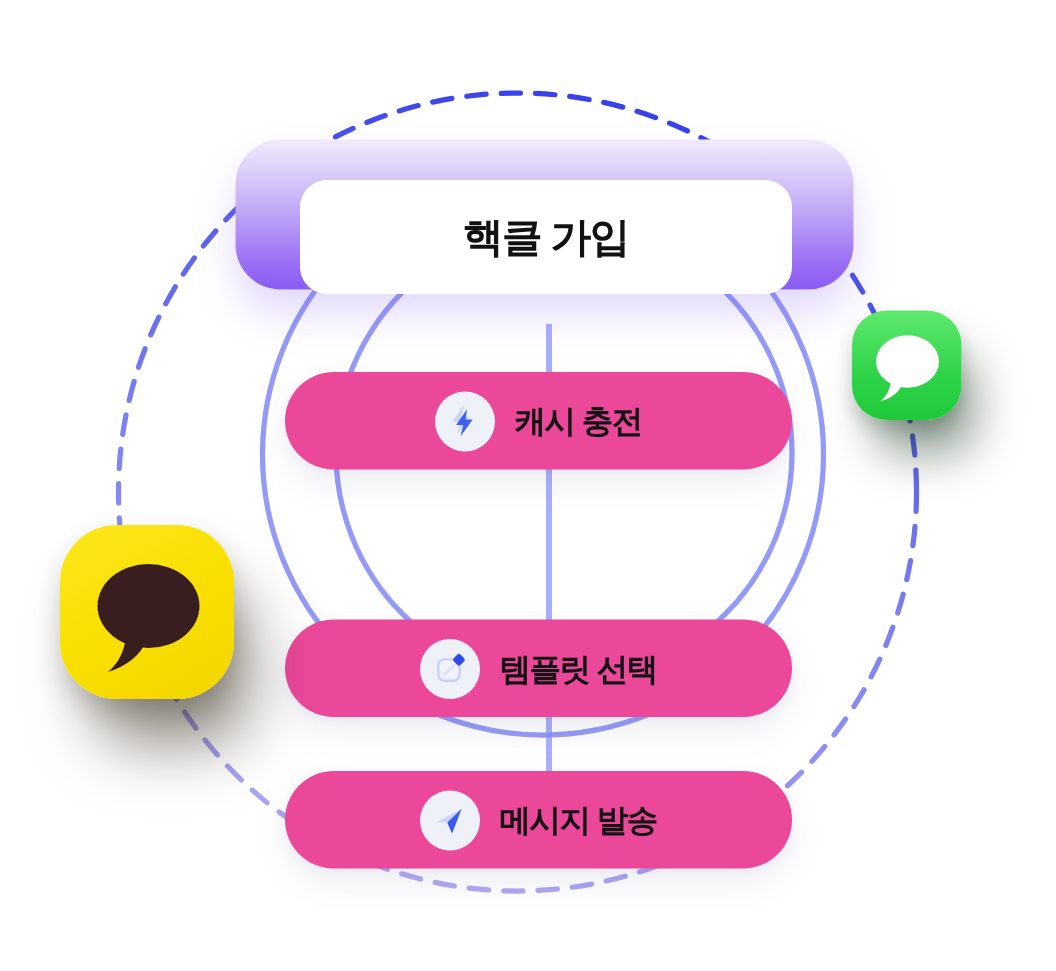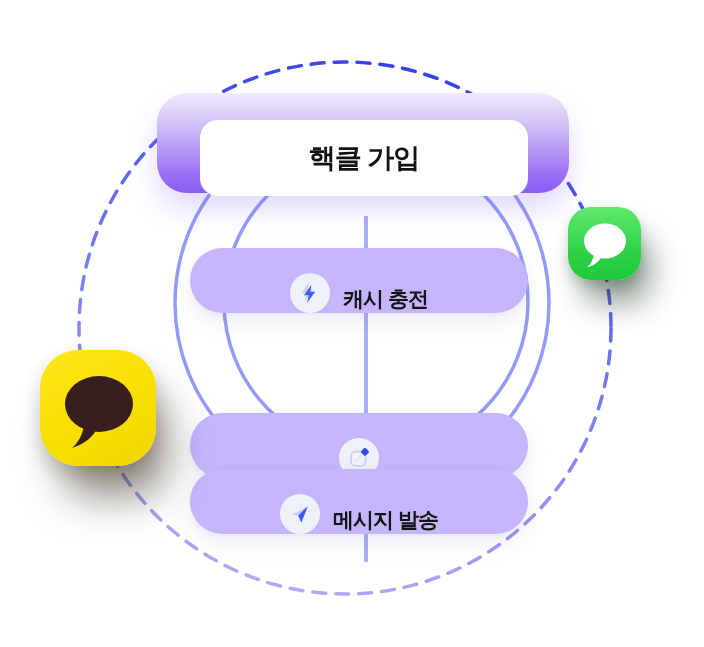--- a/index.html
+++ b/index.html
@@ -19,25 +19,25 @@
   .header-inner{
     position:absolute;left:43px;top:27px;width:328px;height:76px;
     border-radius:18px;background:#ffffff;
     display:flex;align-items:center;justify-content:center;
   }
   .header-label{font-size:27px;font-weight:700;color:#121212;letter-spacing:-1px;}
 
   
   .pill{
     position:absolute;left:190px;width:338px;height:65px;border-radius:33px;
-    background:#c4b5fd;z-index:2;
+    background:#ec4899;z-index:2;
     box-shadow:0 10px 22px rgba(90,90,150,0.10),0 2px 6px rgba(90,90,150,0.06);
-    display:flex;align-items:flex-end;justify-content:center;gap:13px;
+    display:flex;align-items:center;justify-content:center;gap:13px;
   }
-  .pill-1{top:248px}.pill-2{top:330px}.pill-3{top:413px}.pill-4{top:469px}
+  .pill-1{top:248px}.pill-2{top:330px}.pill-3{top:413px}.pill-4{top:514px}
   .step-icon-circle{
     width:40px;height:40px;border-radius:50%;background:#eef1f7;flex:0 0 auto;
     display:flex;align-items:center;justify-content:center;
   }
   .step-label{font-size:21px;font-weight:700;color:#141414;letter-spacing:-1px;white-space:nowrap;}
 
   
   .kakao-badge{
     position:absolute;left:40px;top:350px;width:116px;height:116px;border-radius:38px;z-index:3;
     background:linear-gradient(150deg,#fce71c 0%,#f8df00 55%,#f1d500 100%);
@@ -88,20 +88,21 @@
 
 
   <div class="pill pill-3">
     <span class="step-icon-circle">
       <svg width="22" height="22" viewBox="0 0 24 24">
         <rect x="3.5" y="5" width="15.5" height="15.5" rx="4.5" fill="#F0F2FC" stroke="#C9D1F8" stroke-width="1.8"></rect>
         <line x1="8" y1="16" x2="14.5" y2="9.5" stroke="#DDE2FA" stroke-width="1.8" stroke-linecap="round"></line>
         <rect x="15" y="1.8" width="7" height="7" rx="1.6" fill="#2E4BEA" transform="rotate(45 18.5 5.3)"></rect>
       </svg>
     </span>
+    <span class="step-label">템플릿 선택</span>
   </div>
 
   <div class="pill pill-4">
     <span class="step-icon-circle">
       <svg width="22" height="22" viewBox="0 0 24 24">
         <polygon points="2.5,13 20.5,3.5 10,13.5" fill="#C9D2F7"></polygon>
         <polygon points="20.5,3.5 10,13.5 13.5,21.5" fill="#3B5AF0"></polygon>
       </svg>
     </span>
     <span class="step-label">메시지 발송</span>

